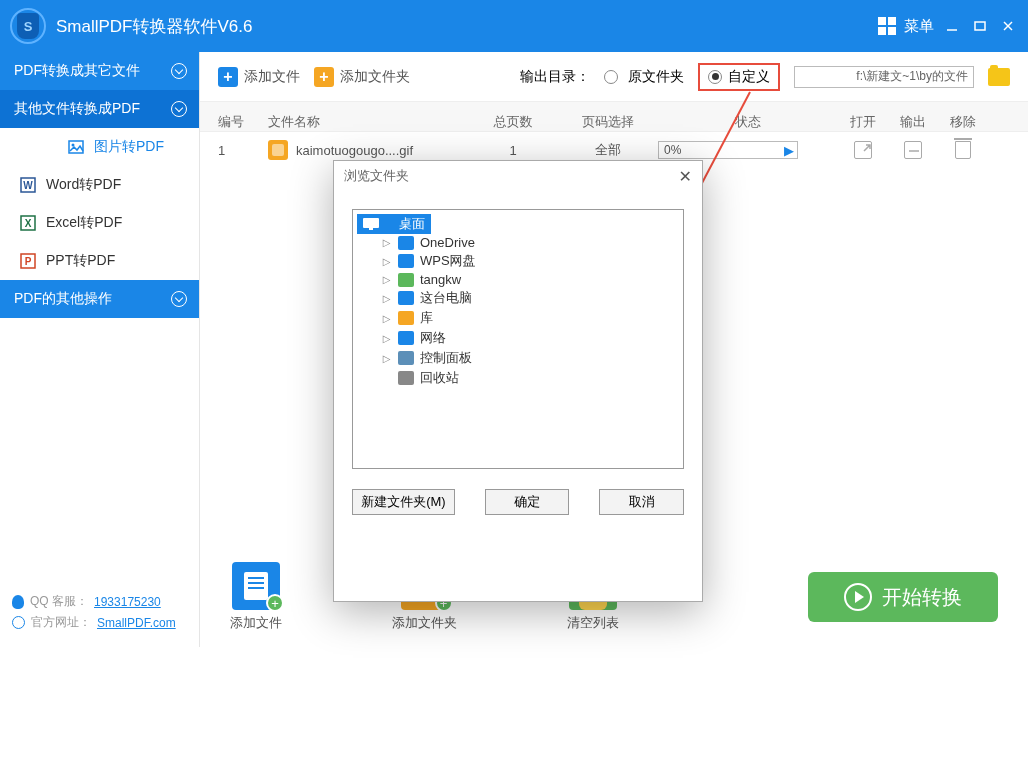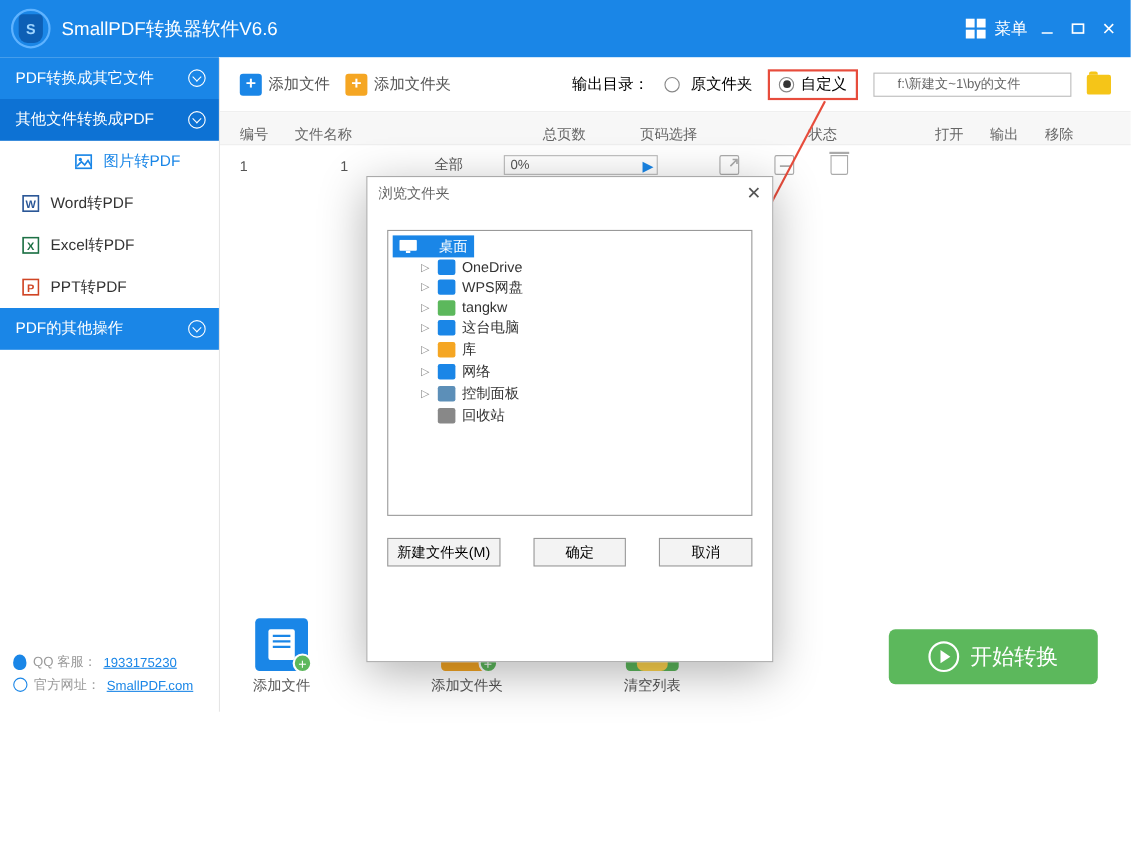--- a/index.html
+++ b/index.html
@@ -39,21 +39,21 @@
 .toolbar { height: 50px; display: flex; align-items: center; padding: 0 18px; gap: 14px; font-size: 14px; border-bottom: 1px solid #eee; }
 .add-btn { display: flex; align-items: center; gap: 6px; color: #555; cursor: pointer; }
 .add-ico { width: 20px; height: 20px; border-radius: 3px; display: flex; align-items: center; justify-content: center; color: #fff; font-size: 16px; font-weight: bold; }
 .add-ico.blue { background: #1a86e7; }
 .add-ico.orange { background: #f5a623; }
 .tb-spacer { flex: 1; }
 .radio-group { display: flex; align-items: center; gap: 10px; }
 .radio { width: 14px; height: 14px; border: 1.5px solid #888; border-radius: 50%; display: inline-flex; align-items: center; justify-content: center; }
 .radio.checked::after { content: ""; width: 7px; height: 7px; background: #333; border-radius: 50%; }
 .custom-box { border: 2px solid #e74c3c; padding: 3px 8px; display: flex; align-items: center; gap: 6px; }
-.path-input { width: 180px; height: 22px; border: 1px solid #bbb; padding: 0 21px; font-size: 12px; color: #666; }
+.path-input { width: 180px; height: 22px; border: 1px solid #bbb; padding: 0 5px; font-size: 12px; color: #666; text-align: right; }
 .folder-ico { width: 22px; height: 18px; background: #f5c518; border-radius: 2px; position: relative; }
 .folder-ico::before { content: ""; position: absolute; top: -3px; left: 2px; width: 8px; height: 3px; background: #f5c518; border-radius: 2px 2px 0 0; }
 
 
 .table-head { height: 30px; background: #f7f7f7; border-bottom: 1px solid #eee; display: flex; align-items: flex-end; font-size: 13px; color: #666; padding: 0 18px; }
 .col-num { width: 50px; }
 .col-name { width: 200px; }
 .col-pages { width: 90px; text-align: center; }
 .col-range { width: 100px; text-align: center; }
 .col-status { width: 180px; text-align: center; }
@@ -242,20 +242,24 @@
       <div class="col-range">页码选择</div>
       <div class="col-status">状态</div>
       <div class="col-open">打开</div>
       <div class="col-out">输出</div>
       <div class="col-del">移除</div>
     </div>
 
     <div class="table-body">
       <div class="table-row">
         <div class="col-num">1</div>
+        <div class="col-name" style="display:flex;align-items:center">
+          <span class="file-ico"></span>
+          <span>kaimotuogougo....gif</span>
+        </div>
         <div class="col-pages">1</div>
         <div class="col-range">全部</div>
         <div class="col-status">
           <div class="progress">
             <span class="progress-text">0%</span>
             <span class="progress-play">▶</span>
           </div>
         </div>
         <div class="col-open">
             <div class="action-ico">

